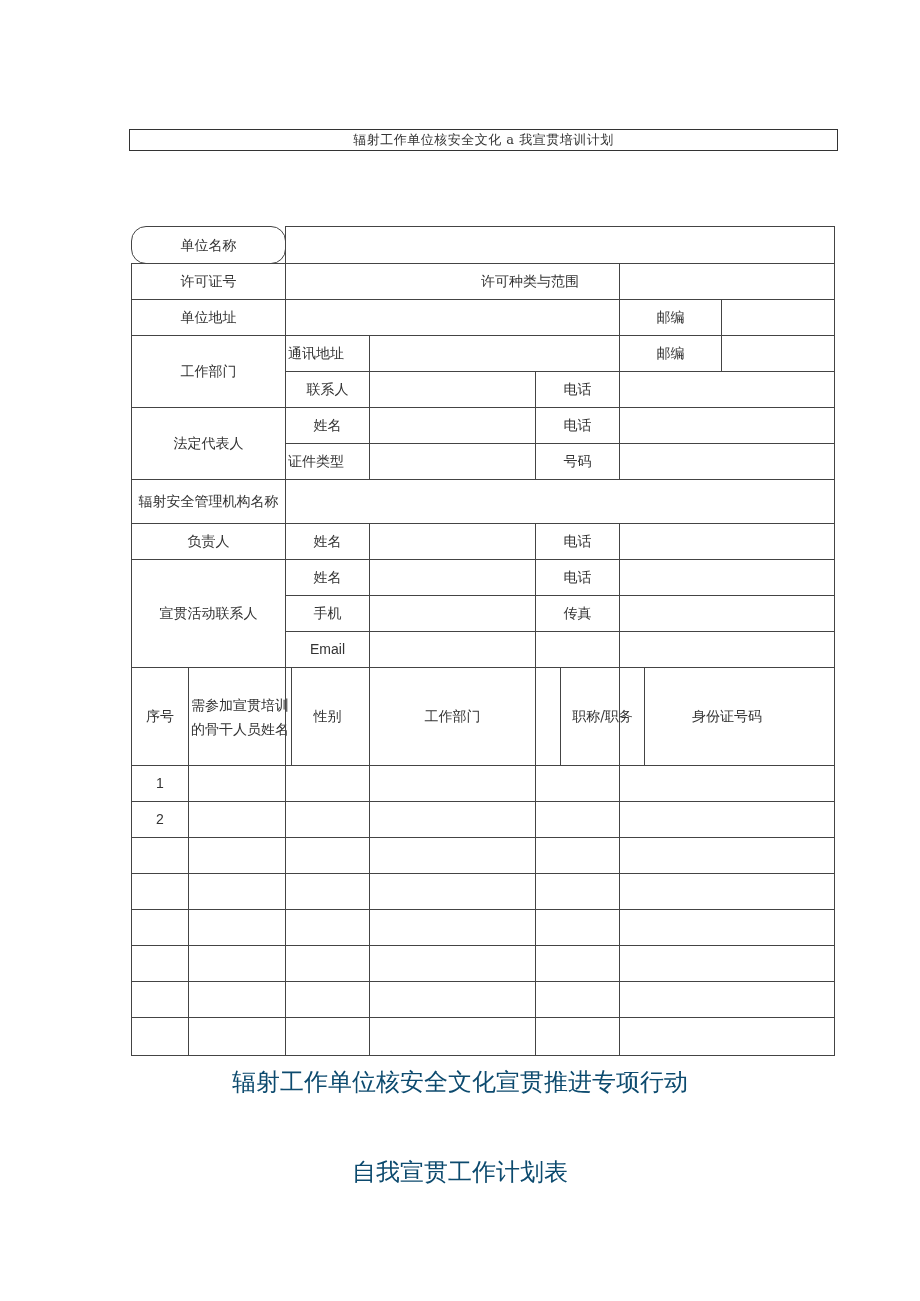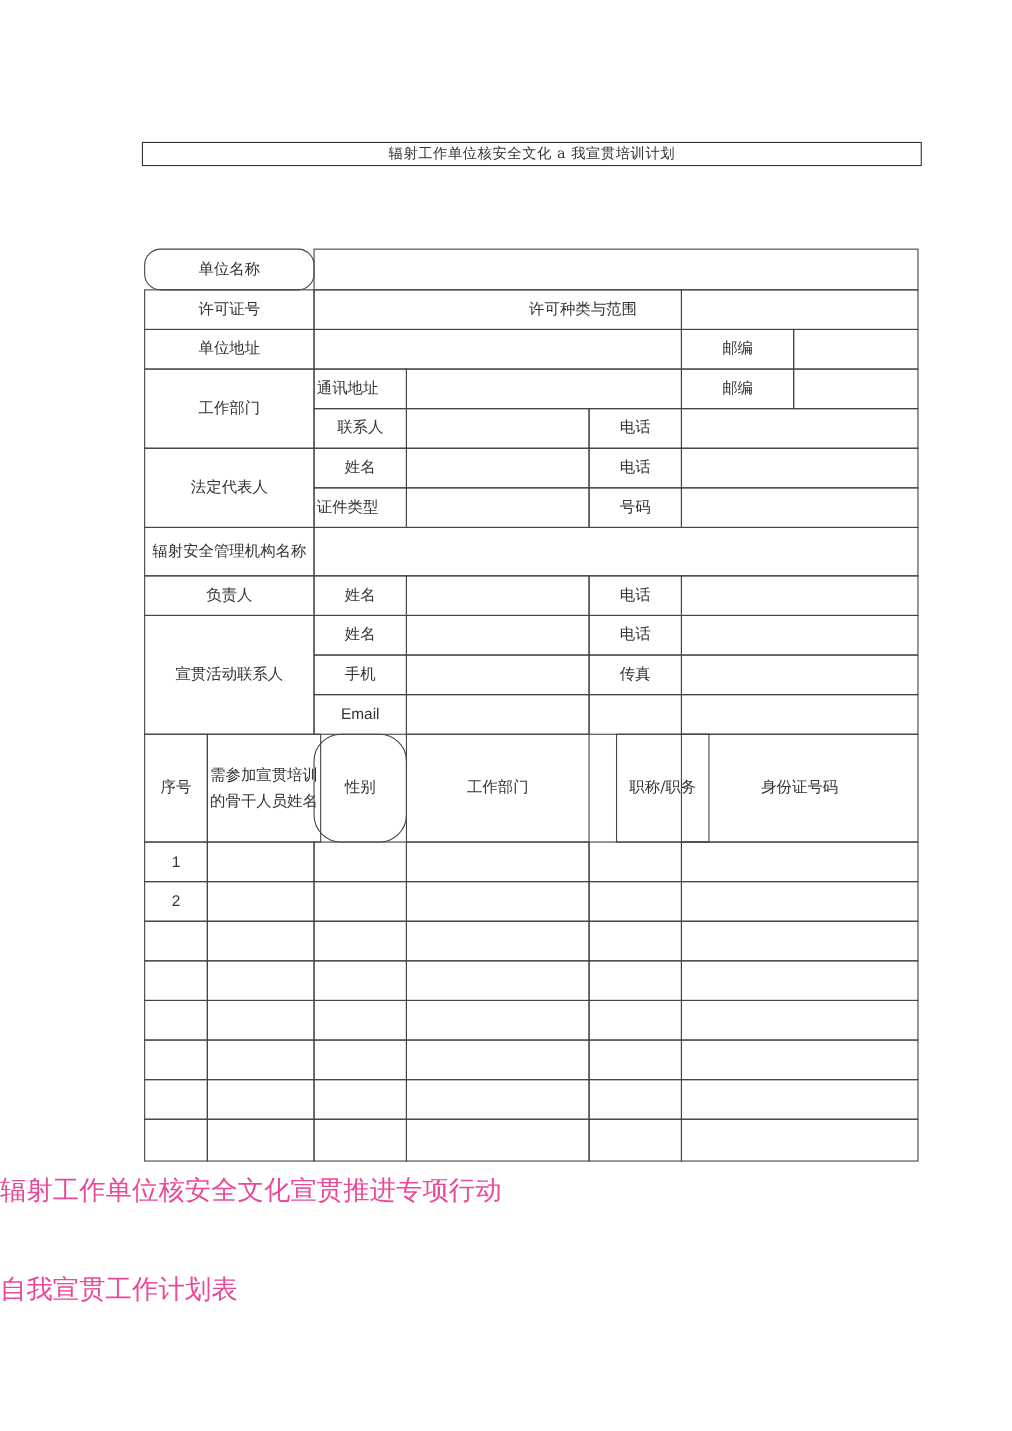--- a/index.html
+++ b/index.html
@@ -8,22 +8,22 @@
   .title-box { position:absolute; left:129px; top:129px; width:707px; height:20px;
                border:1px solid #333; display:flex; align-items:center; justify-content:center;
                font-size:13px; color:#333; letter-spacing:0.5px; }
   .grid { position:absolute; left:0; top:0; width:920px; height:1301px; }
   .cell { position:absolute; box-sizing:border-box; border:1px solid #444;
           display:flex; align-items:center; justify-content:center; text-align:center;
           font-size:14px; color:#333; line-height:19px; margin-left:-1px; margin-top:-1px; }
   .cell.left { justify-content:flex-start; padding-left:2px; }
   .cell.sans { font-family:"Liberation Sans", sans-serif; }
   .cell .wrap { display:block; width:100%; }
-  .big-title { position:absolute; left:0; width:920px; text-align:left;
-               font-family:"DejaVu Sans", "Liberation Sans", sans-serif; font-size:24px; color:#ec4899; }
+  .big-title { position:absolute; left:0; width:920px; text-align:center;
+               font-family:"DejaVu Sans", "Liberation Sans", sans-serif; font-size:24px; color:#0c4a6e; }
 </style>
 </head>
 <body>
 
 <div class="title-box">辐射工作单位核安全文化 a 我宣贯培训计划</div>
 
 <div class="grid">
 
   <div class="cell" style="left:132px;top:227px;width:155px;height:38px;border-radius:15px;">单位名称</div>
   <div class="cell" style="left:286px;top:227px;width:550px;height:38px;"></div>
@@ -85,21 +85,21 @@
 
   <div class="cell sans" style="left:286px;top:632px;width:85px;height:37px;">Email</div>
   <div class="cell" style="left:370px;top:632px;width:167px;height:37px;"></div>
   <div class="cell" style="left:536px;top:632px;width:85px;height:37px;"></div>
   <div class="cell" style="left:620px;top:632px;width:216px;height:37px;"></div>
 
   <div class="cell" style="left:132px;top:668px;width:58px;height:99px;">序号</div>
   <div class="cell" style="left:189px;top:668px;width:104px;height:99px;padding:4px 1px;justify-content:center;">
       <span class="wrap" style="line-height:24px;">需参加宣贯培训的骨干人员姓名</span>
     </div>
-  <div class="cell" style="left:286px;top:668px;width:85px;height:99px;border-radius:25px;">性别</div>
+  <div class="cell" style="left:286px;top:668px;width:85px;height:99px;">性别</div>
   <div class="cell" style="left:370px;top:668px;width:167px;height:99px;">工作部门</div>
   <div class="cell" style="left:536px;top:668px;width:85px;height:99px;margin-left:24px;">职称/职务</div>
   <div class="cell" style="left:620px;top:668px;width:216px;height:99px;">身份证号码</div>
 
   <div class="cell sans" style="left:132px;top:766px;width:58px;height:37px;">1</div>
   <div class="cell" style="left:189px;top:766px;width:98px;height:37px;"></div>
   <div class="cell" style="left:286px;top:766px;width:85px;height:37px;"></div>
   <div class="cell" style="left:370px;top:766px;width:167px;height:37px;"></div>
   <div class="cell" style="left:536px;top:766px;width:85px;height:37px;"></div>
   <div class="cell" style="left:620px;top:766px;width:216px;height:37px;"></div>

